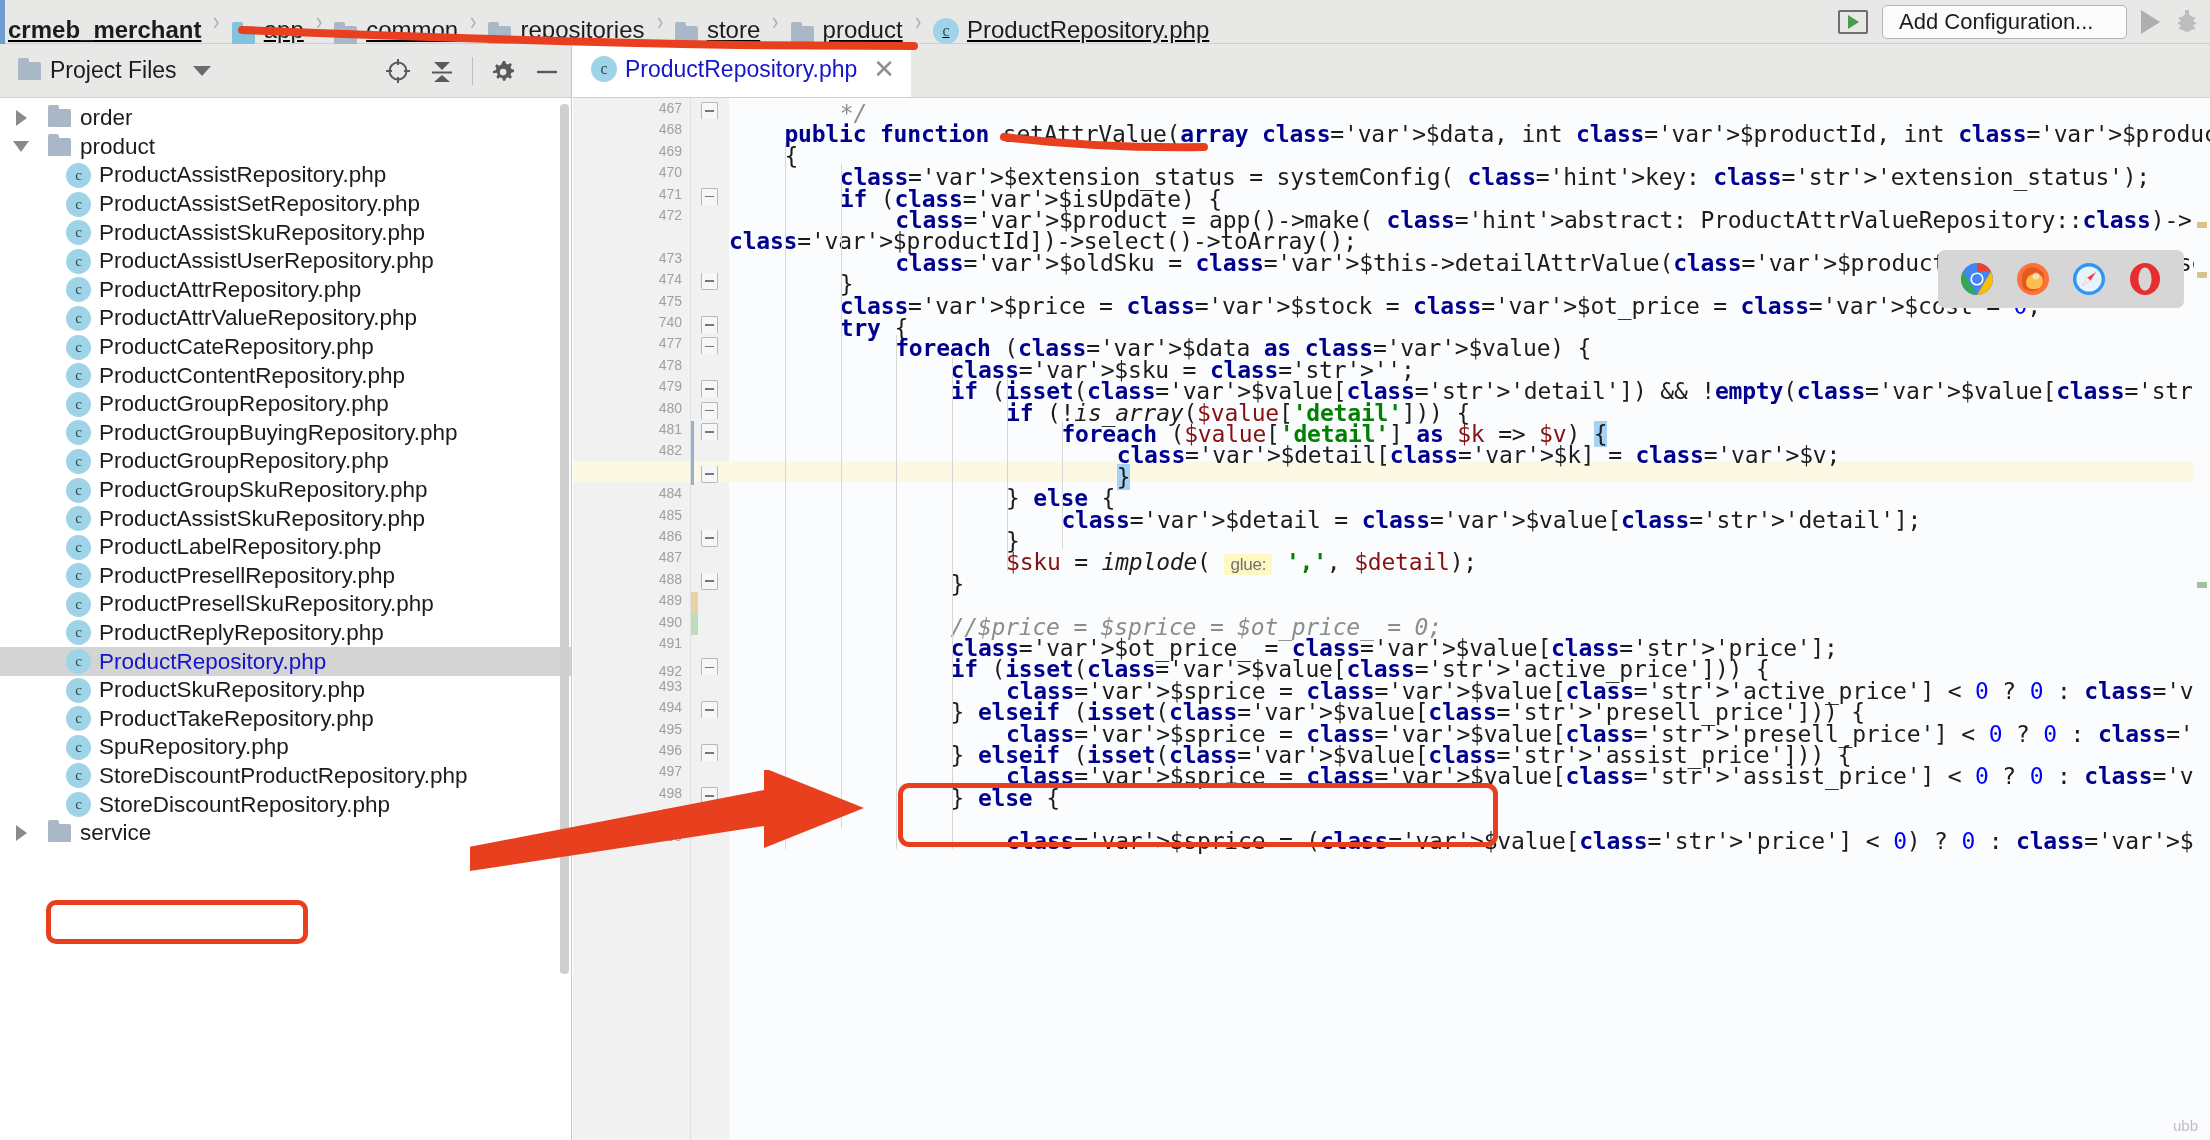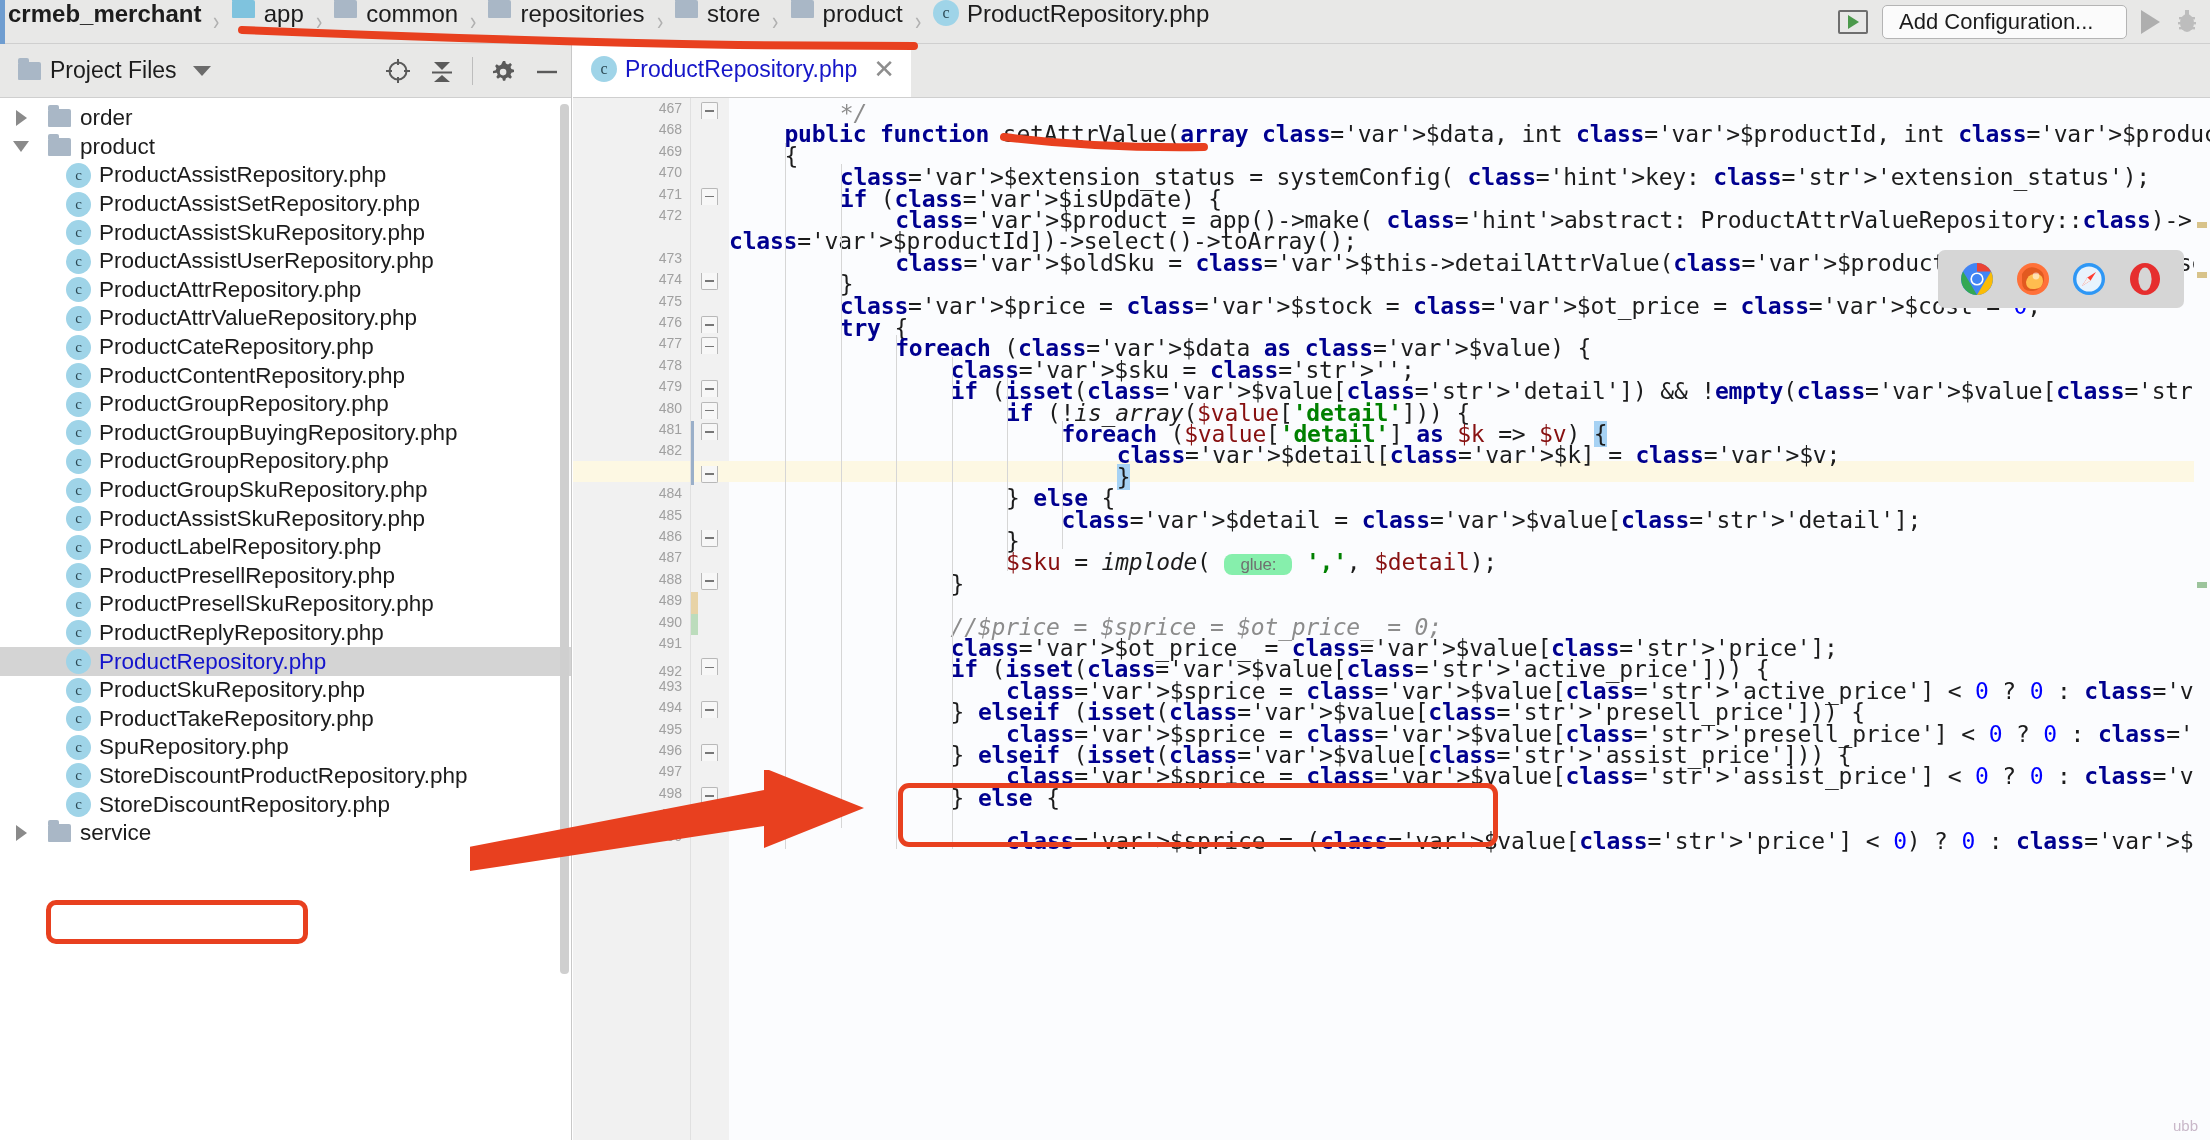--- a/index.html
+++ b/index.html
@@ -12,21 +12,21 @@
   }
 
   
   #topbar {
     position: absolute; left: 0; top: 0; width: 2210px; height: 44px;
     background: #e8e8e7;
     display: flex; align-items: center;
     border-bottom: 1px solid #cfcfcf;
   }
   #breadcrumb { display: flex; align-items: center; height: 44px; padding-left: 6px; flex: 1; }
-  .crumb { display: flex; align-items: flex-start; height: 44px; padding: 0 2px; }
+  .crumb { display: flex; align-items: flex-end; height: 44px; padding: 0 2px; text-decoration: underline; }
   .crumb-label {
     font-size: 24px; color: #1c1c1c; white-space: nowrap;
     font-family: "Liberation Sans", sans-serif;
   }
   .crumb-label.bold { font-weight: bold; }
   .crumb-sep {
     color: #b0b0b0; font-size: 25px; padding: 0 9px 0 9px; font-weight: 300;
     transform: scaleX(0.75); display:inline-block;
   }
   .folder-ic {
@@ -148,22 +148,22 @@
   }
   .hl-strip { position:absolute; left:0; right:0; height:21.4px; background:#fdf8e3; }
 
   .kw { color:#00008f; font-weight:bold; }
   .var { color:#871010; }
   .str { color:#008000; font-weight:bold; }
   .num { color:#0000ff; }
   .it { font-style: italic; }
   .com { color:#8c8c8c; font-style: italic; }
   .hint {
-    background:#86efac; color:#707070; font-size:17px; border-radius:8px;
-    padding: 1px 16px; font-family:"Liberation Sans", sans-serif;
+    background:#fef9c3; color:#707070; font-size:17px; border-radius:1px;
+    padding: 1px 6px; font-family:"Liberation Sans", sans-serif;
   }
   .selbg { background:#a6d2f4; }
 
   
   .iguide { position:absolute; width:1px; background:#d6d6d6; }
 
   
   #browser-pop {
     position:absolute; right: 26px; top: 152px; height: 58px;
     background:#d6d6d6; border-radius: 7px; display:flex; align-items:center;
@@ -428,21 +428,21 @@
     <div id="gutter">
         <div class="gnum" style="top: 2px;">467</div>
         <div class="gnum" style="top: 23.4px;">468</div>
         <div class="gnum" style="top: 44.8px;">469</div>
         <div class="gnum" style="top: 66.2px;">470</div>
         <div class="gnum" style="top: 87.6px;">471</div>
         <div class="gnum" style="top: 109px;">472</div>
         <div class="gnum" style="top: 151.8px;">473</div>
         <div class="gnum" style="top: 173.2px;">474</div>
         <div class="gnum" style="top: 194.6px;">475</div>
-        <div class="gnum" style="top: 216px;">476</div>
+        <div class="gnum" style="top: 216px;">740</div>
         <div class="gnum" style="top: 237.4px;">477</div>
         <div class="gnum" style="top: 258.8px;">478</div>
         <div class="gnum" style="top: 280.2px;">479</div>
         <div class="gnum" style="top: 301.6px;">480</div>
         <div class="gnum" style="top: 323px;">481</div>
         <div class="gnum" style="top: 344.4px;">482</div>
         <div class="gnum" style="top: 365.8px; color: rgb(112, 112, 112);">483</div>
         <div class="gnum" style="top: 387.2px;">484</div>
         <div class="gnum" style="top: 408.6px;">485</div>
         <div class="gnum" style="top: 430px;">486</div>

